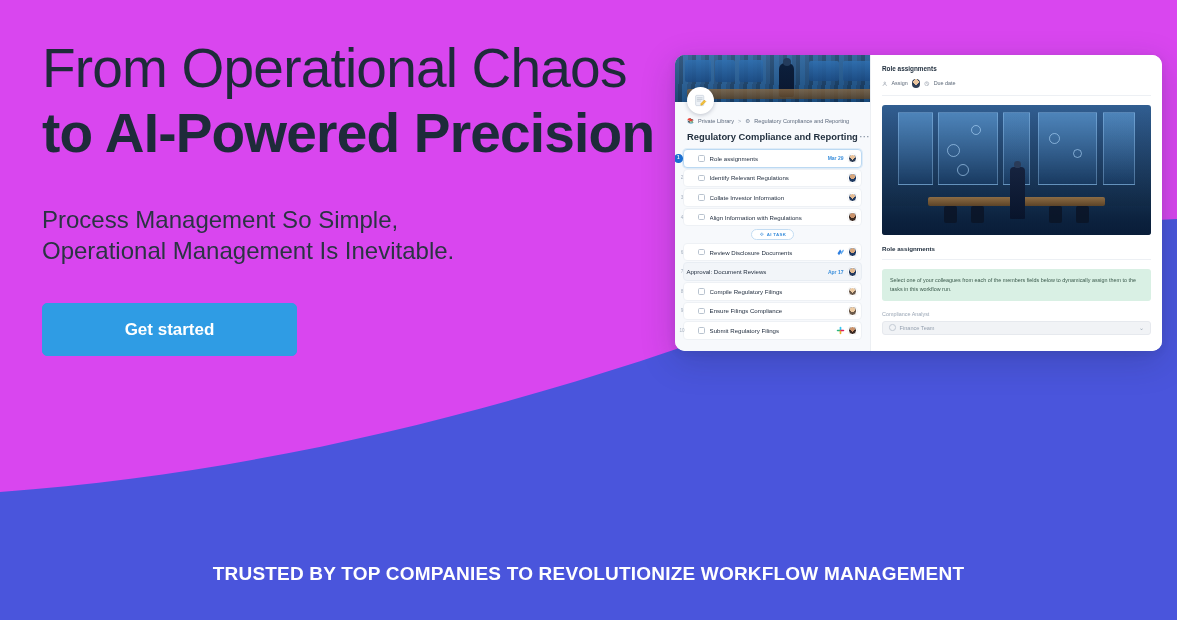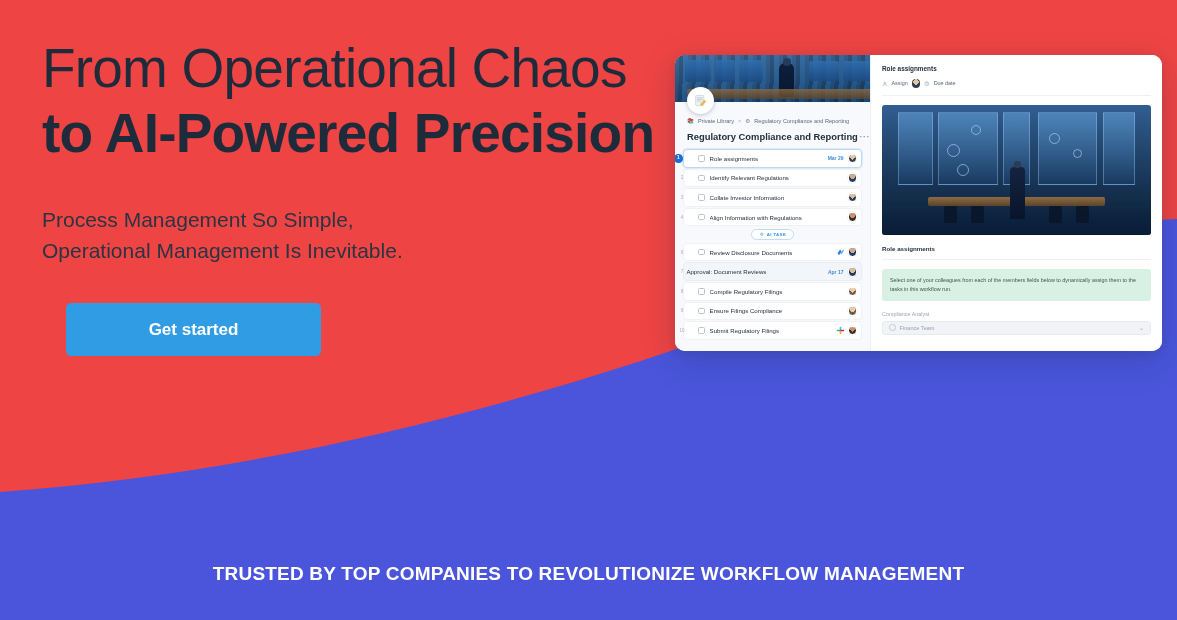--- a/index.html
+++ b/index.html
@@ -3,21 +3,21 @@
 <meta charset="utf-8">
 <style>
   * { box-sizing: border-box; margin: 0; padding: 0; }
   html, body {
     width: 1177px; height: 620px;
     overflow: hidden;
     background: #ffffff;
     font-family: "Liberation Sans", sans-serif;
   }
 
-  #stage { position: relative; width: 1177px; height: 620px; background: #ef4444; overflow: hidden; }
+  #stage { position: relative; width: 1177px; height: 620px; background: #d946ef; overflow: hidden; }
 
   
   .purple-bg {
     position: absolute; inset: 0; width: 1177px; height: 620px;
     z-index: 0;
   }
 
   
   .hero { position: absolute; left: 42px; top: 36px; z-index: 5; width: 620px; }
   .headline {
@@ -25,26 +25,26 @@
     font-size: 55px;
     line-height: 65px;
     letter-spacing: -0.8px;
   }
   .headline .l1 { font-weight: 400; display: block; }
   .headline .l2 { font-weight: 700; display: block; }
 
   .subhead {
     margin-top: 38px;
     color: #2a3442;
-    font-size: 21px;
+    font-size: 24px;
     line-height: 31px;
     font-weight: 400;
   }
 
-  .cta-row { margin-top: 37px; display: flex; gap: 21px; margin-left: 24px; }
+  .cta-row { margin-top: 37px; display: flex; gap: 21px; }
   .btn {
     height: 53px;
     border-radius: 5px;
     font-size: 17px;
     display: flex; align-items: center; justify-content: center;
     cursor: pointer;
     border: 1px solid transparent;
   }
   .btn-primary {
     width: 255px;

